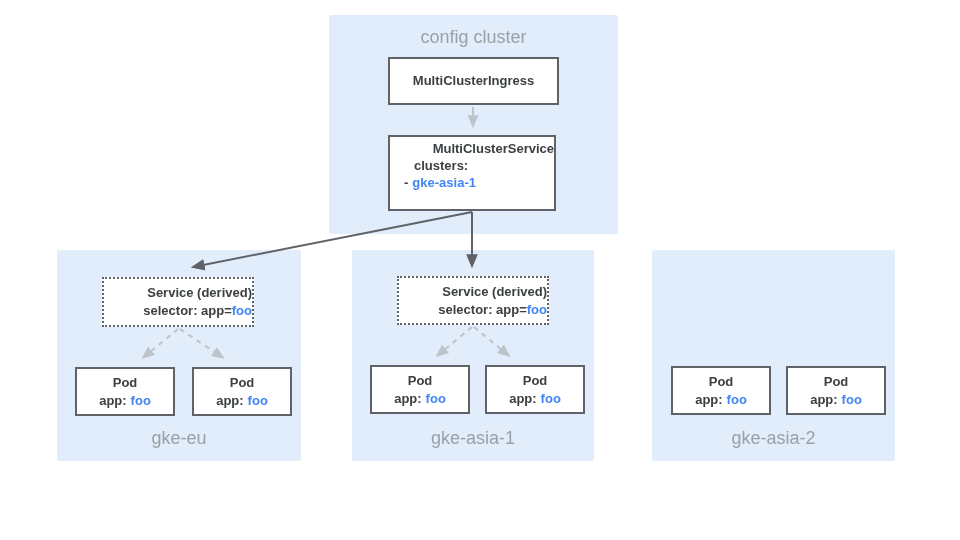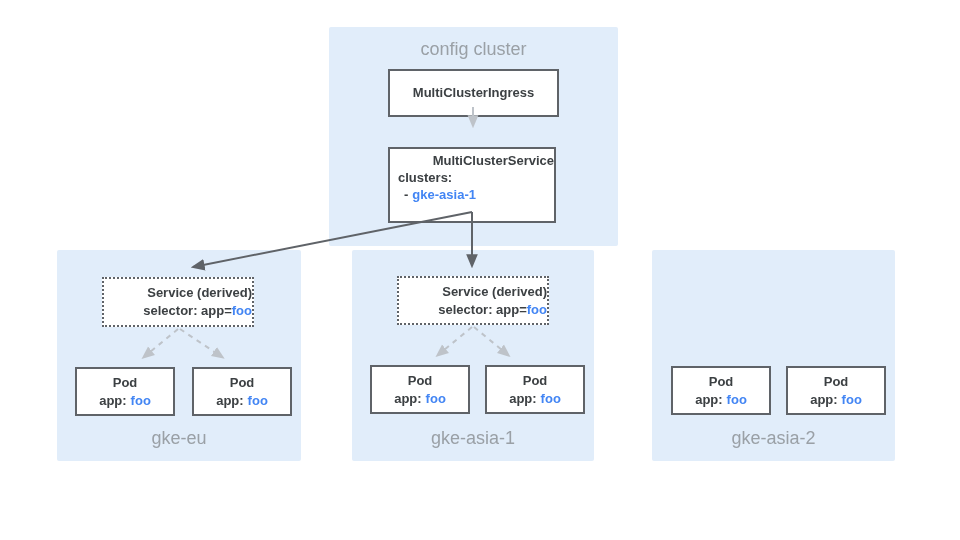--- a/index.html
+++ b/index.html
@@ -52,42 +52,42 @@
   }
   .box.centered {
     display: flex;
     flex-direction: column;
     justify-content: center;
     text-align: center;
   }
   .box.dotted { border-style: dotted; text-align: right; }
   .mcs-box { padding-top: 3px; line-height: 17px; }
   .mcs-title { text-align: right; }
-  .mcs-label { padding-left: 8px; }
+  .mcs-label { padding-left: 8px; margin-left: 16px; }
   .mcs-item { padding-left: 14px; }
   .blue { color: var(--text-blue); }
   .gap { margin-left: 4px; }
   .arrows {
     position: absolute;
     left: 0;
     top: 0;
     pointer-events: none;
   }
   .line-dark { stroke: var(--arrow-dark); stroke-width: 2; fill: none; }
   .line-light { stroke: var(--arrow-light); stroke-width: 2; fill: none; }
   .line-dashed { stroke: var(--arrow-light); stroke-width: 2; fill: none; stroke-dasharray: 5 5; }
   .fill-dark { fill: var(--arrow-dark); }
   .fill-light { fill: var(--arrow-light); }
 </style>
 </head>
 <body>
 
 <div class="canvas">
 
-  <div class="panel" style="left:329px; top:27px; width:289px; height:219px;">
+  <div class="panel" style="left:329px; top:15px; width:289px; height:219px;">
     <div class="panel-title">config cluster</div>
 
     <div class="box centered" style="left:59px; top:42px; width:171px; height:48px;">
       <div>MultiClusterIngress</div>
     </div>
 
     <div class="box mcs-box" style="left:59px; top:120px; width:168px; height:76px;">
       <div class="mcs-title">MultiClusterService</div>
       <div class="mcs-label">clusters:</div>
       <div class="mcs-item">

